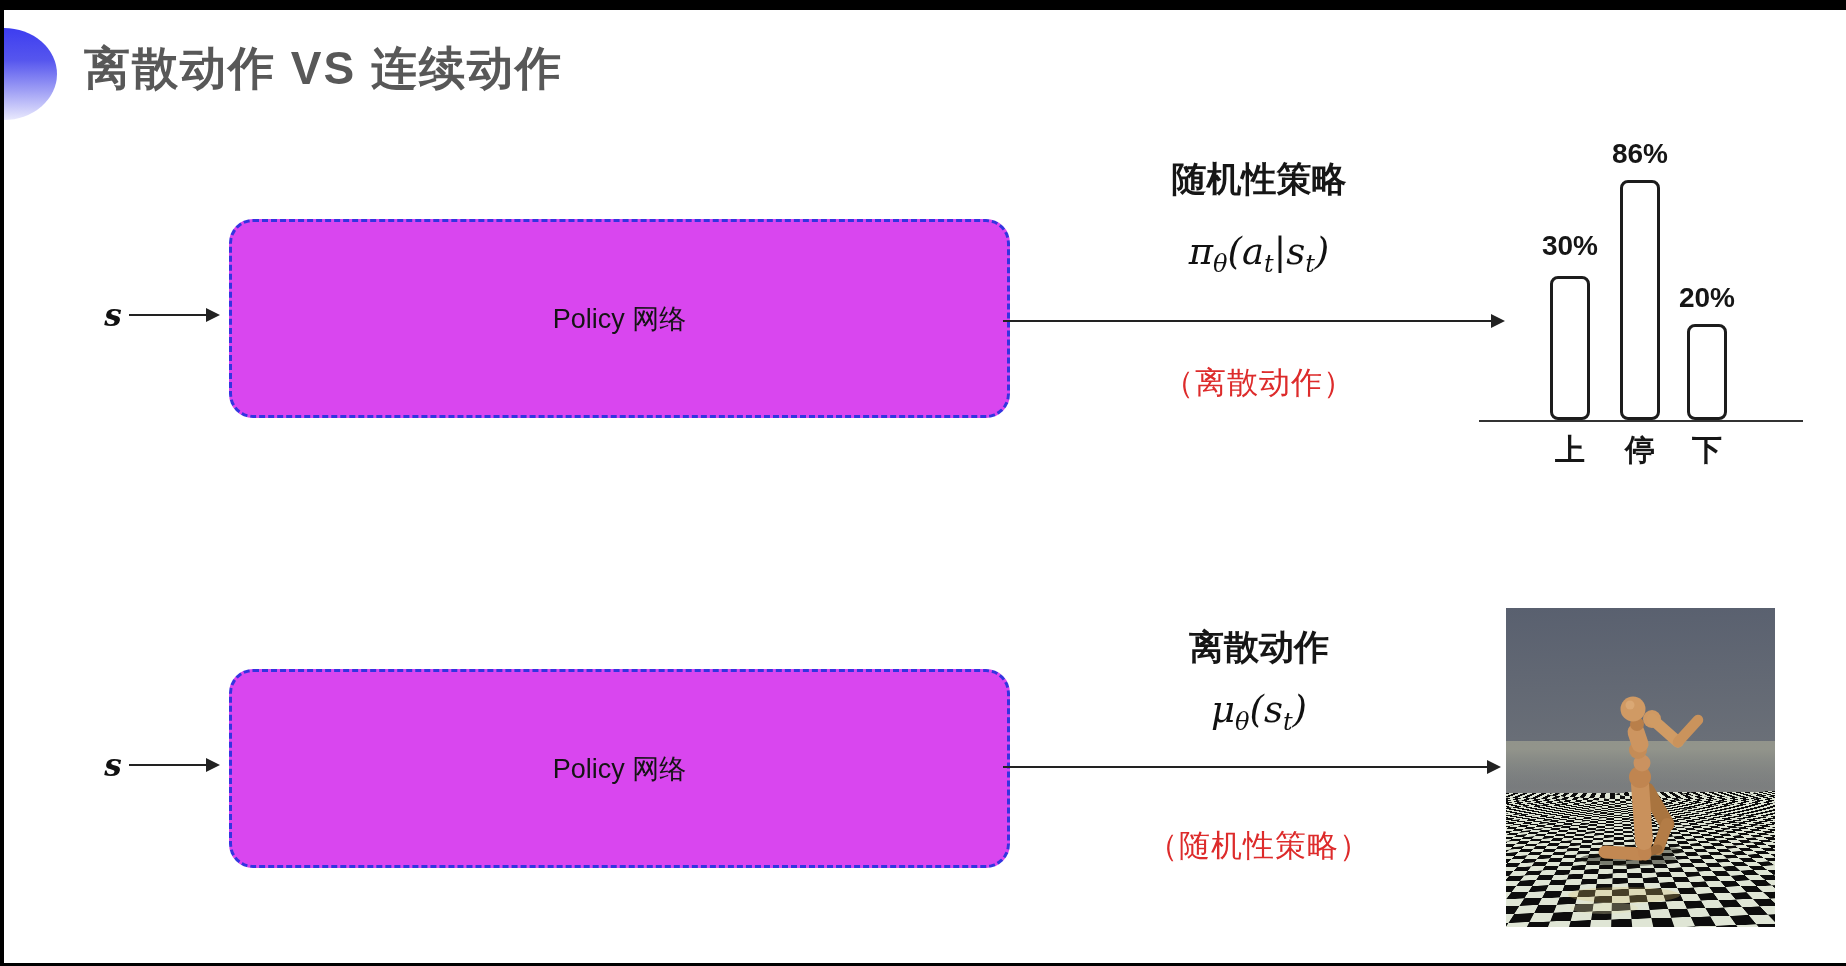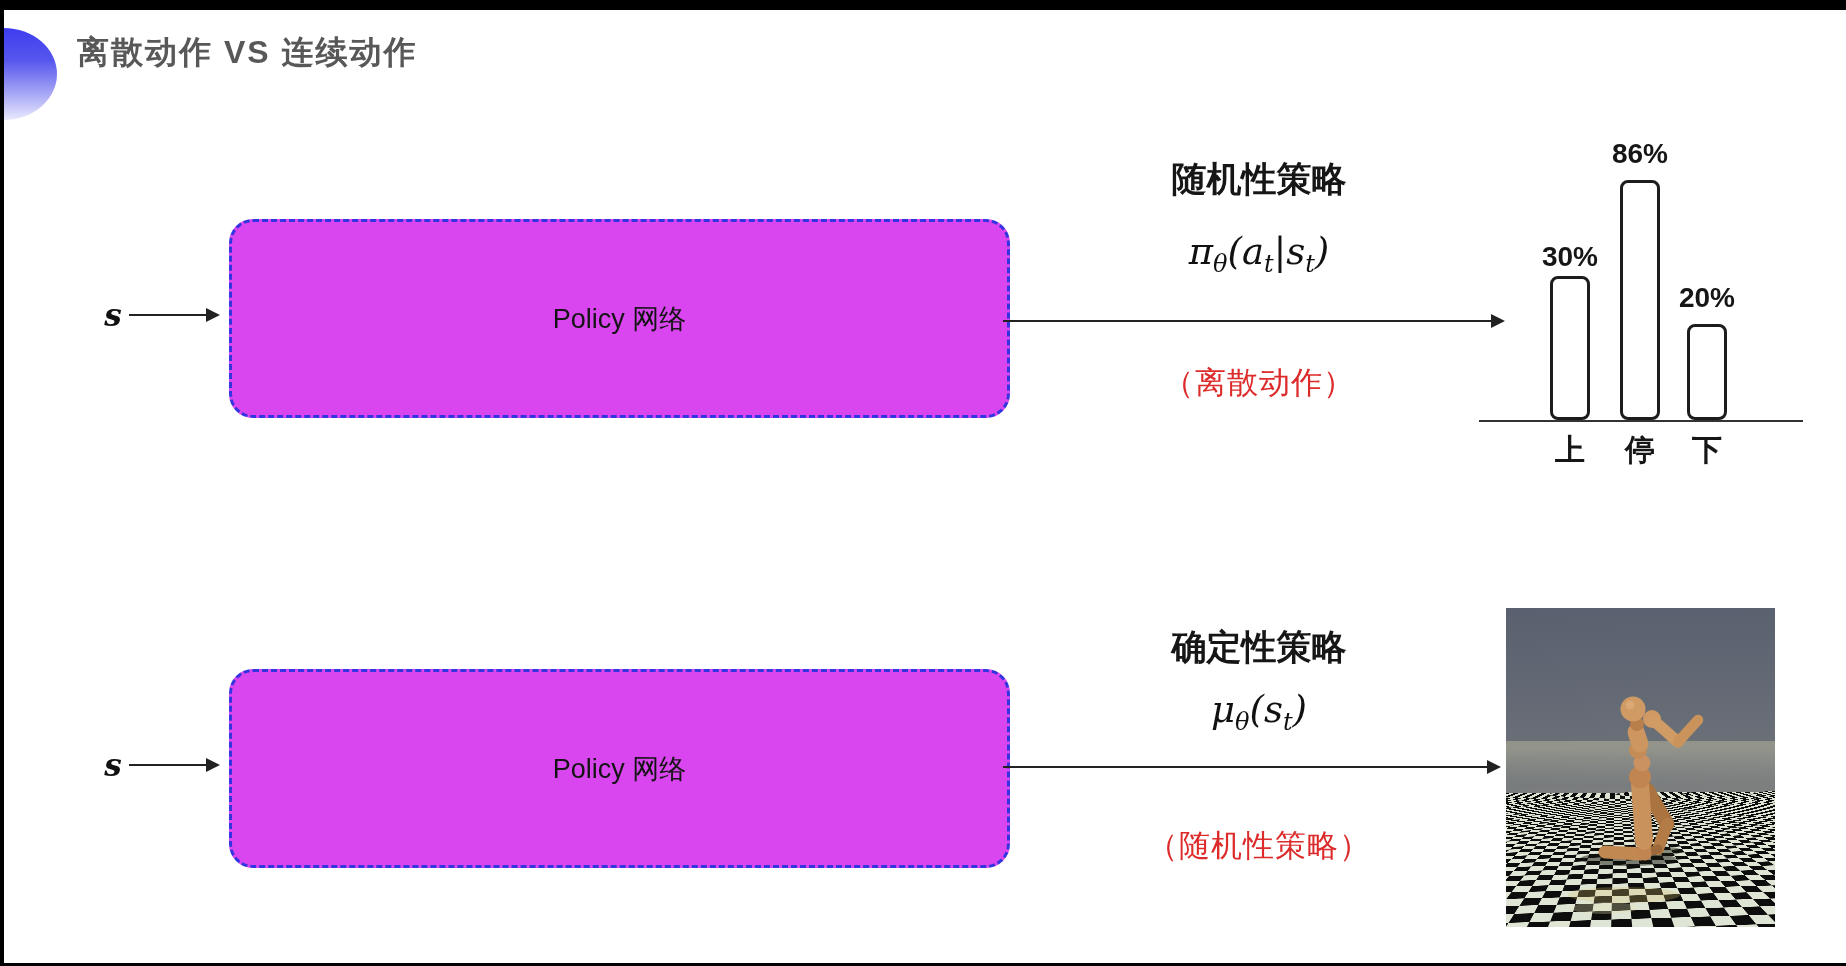--- a/index.html
+++ b/index.html
@@ -18,22 +18,22 @@
     left:4px;top:10px;right:0;bottom:3px;
     background:#ffffff;
   }
   
   .decor{
     position:absolute;left:0;top:18px;width:53px;height:92px;
     background:linear-gradient(180deg,#3d3df0 0%,#5656ee 35%,#9f9ff5 68%,#e9e9fd 100%);
     border-radius:0 100% 100% 0 / 0 50% 50% 0;
   }
   .page-title{
-    position:absolute;left:70px;top:18px;margin:3px;
-    font-size:32px;font-weight:600;color:#585858;letter-spacing:2px;
+    position:absolute;left:70px;top:18px;margin:10px;
+    font-size:46px;font-weight:600;color:#585858;letter-spacing:2px;
   }
   
   .input-label{
     position:absolute;left:94px;width:30px;text-align:center;
     font-family:"DejaVu Serif",serif;font-style:italic;font-weight:700;
     font-size:31px;color:#111;
   }
   .policy-box{
     position:absolute;left:225px;width:775px;height:193px;
     border:3px dashed #3434e0;border-radius:24px;
@@ -125,41 +125,41 @@
     </div>
     <div class="annot" style="top:220px;">
       <div class="formula"><span>π</span><sub>θ</sub><span>(</span><span>a</span><sub>t</sub><span>|</span><span>s</span><sub>t</sub><span>)</span></div>
     </div>
     <div class="annot" style="top:352px;">
       <div class="action-note">（离散动作）</div>
     </div>
 
     <div class="prob-chart" id="prob-chart">
         <div class="prob-bar" style="left: 71px; height: 144px;"></div>
-        <div class="prob-val" style="left: 41px; bottom: 147px;">30%</div>
+        <div class="prob-val" style="left: 41px; bottom: 158px;">30%</div>
         <div class="prob-cat" style="left: 41px; top: calc(100% + 10px);">上</div>
         <div class="prob-bar" style="left: 141px; height: 240px;"></div>
         <div class="prob-val" style="left: 111px; bottom: 250px;">86%</div>
         <div class="prob-cat" style="left: 111px; top: calc(100% + 10px);">停</div>
         <div class="prob-bar" style="left: 208px; height: 96px;"></div>
         <div class="prob-val" style="left: 178px; bottom: 106px;">20%</div>
         <div class="prob-cat" style="left: 178px; top: calc(100% + 10px);">下</div>
       </div>
 
     <span class="input-label" style="top:737px;">s</span>
     <div class="arrow" style="left:125px;top:754px;width:78px;"></div>
 
     <div class="policy-box" style="top:659px;">
       <span>Policy 网络</span>
     </div>
 
     <div class="arrow" style="left:999px;top:756px;width:485px;"></div>
 
     <div class="annot" style="top:614px;">
-      <div class="policy-title">确定性策略</div>
+      <div class="policy-title">离散动作</div>
     </div>
     <div class="annot" style="top:678px;">
       <div class="formula"><span>μ</span><sub>θ</sub><span>(</span><span>s</span><sub>t</sub><span>)</span></div>
     </div>
     <div class="annot" style="top:815px;">
       <div class="action-note">（随机性策略）</div>
     </div>
 
     <div class="sim">
       <div class="sim-floor-wrap">

